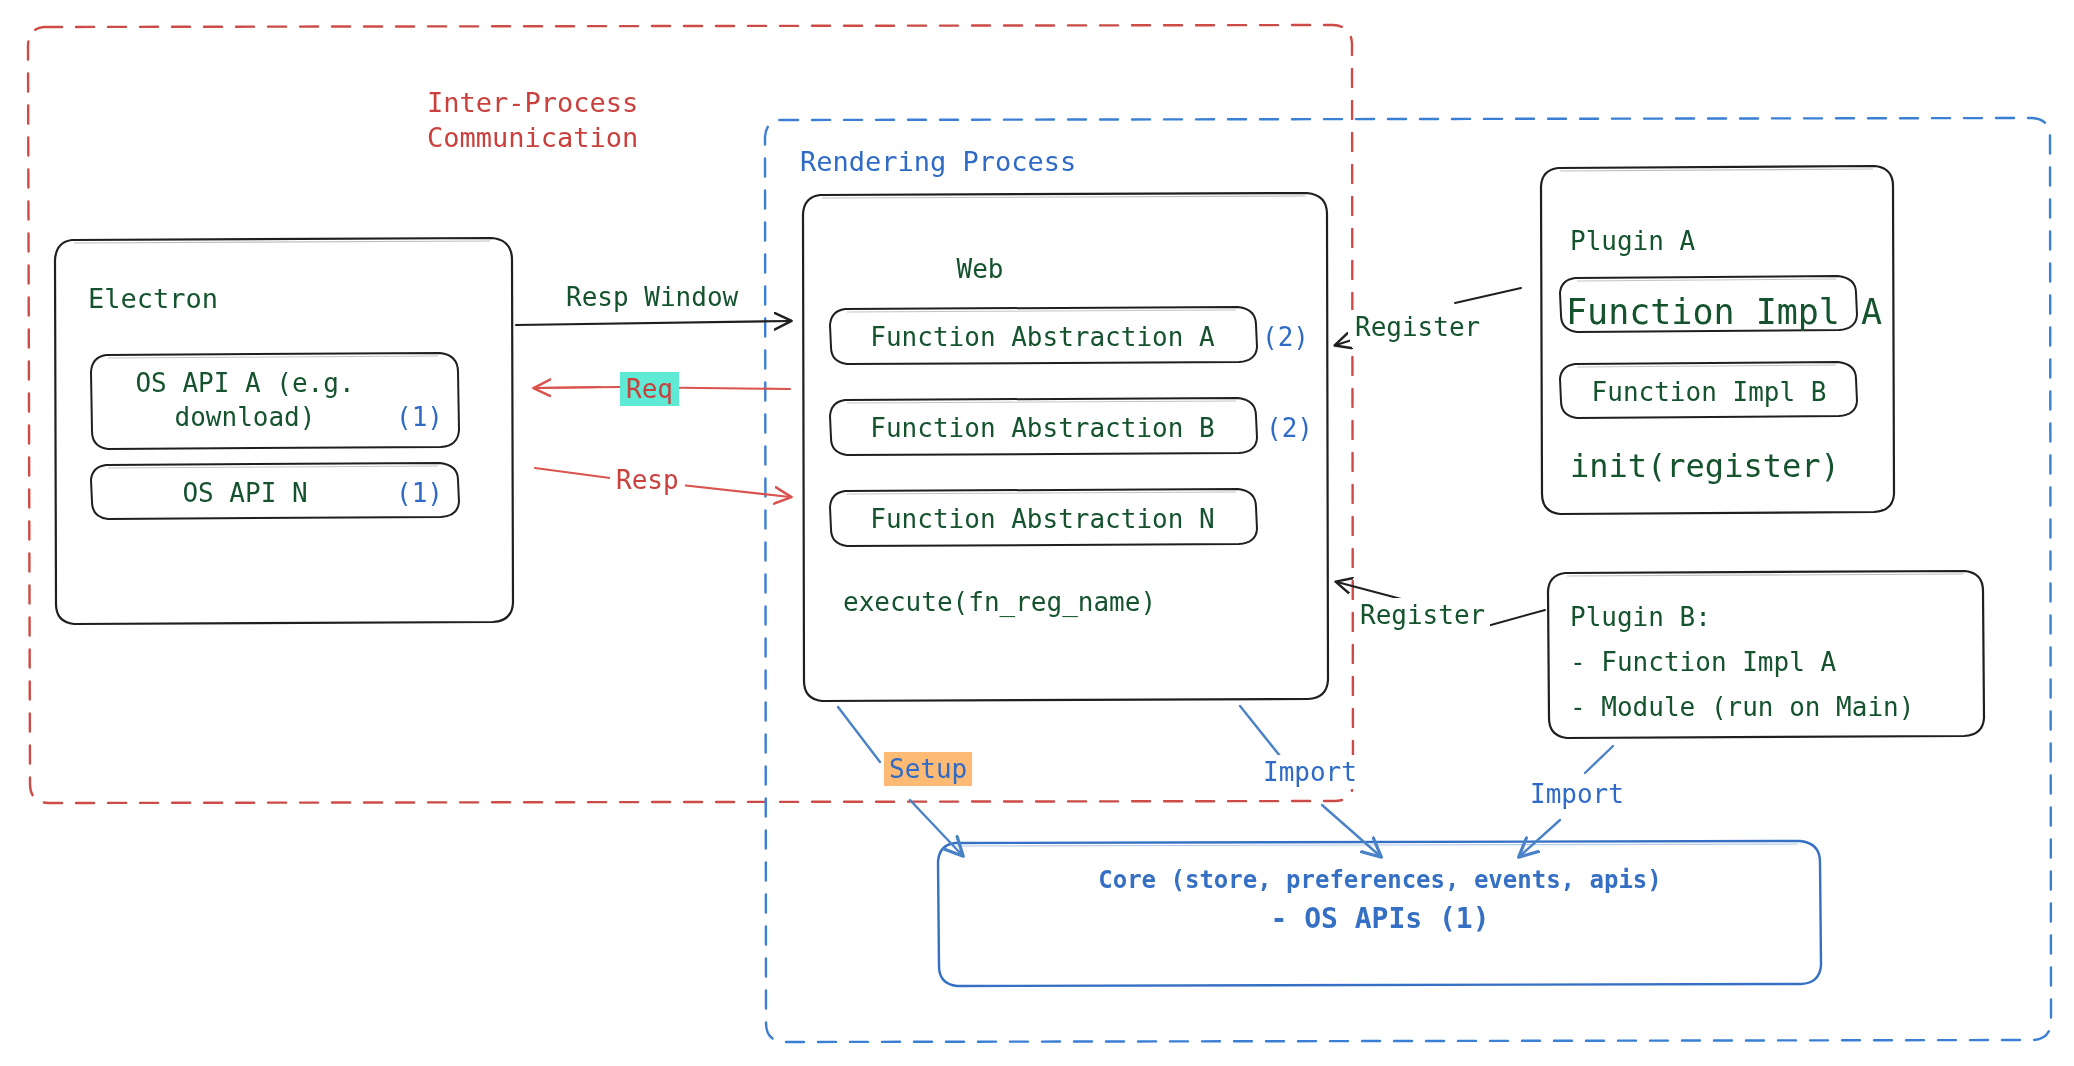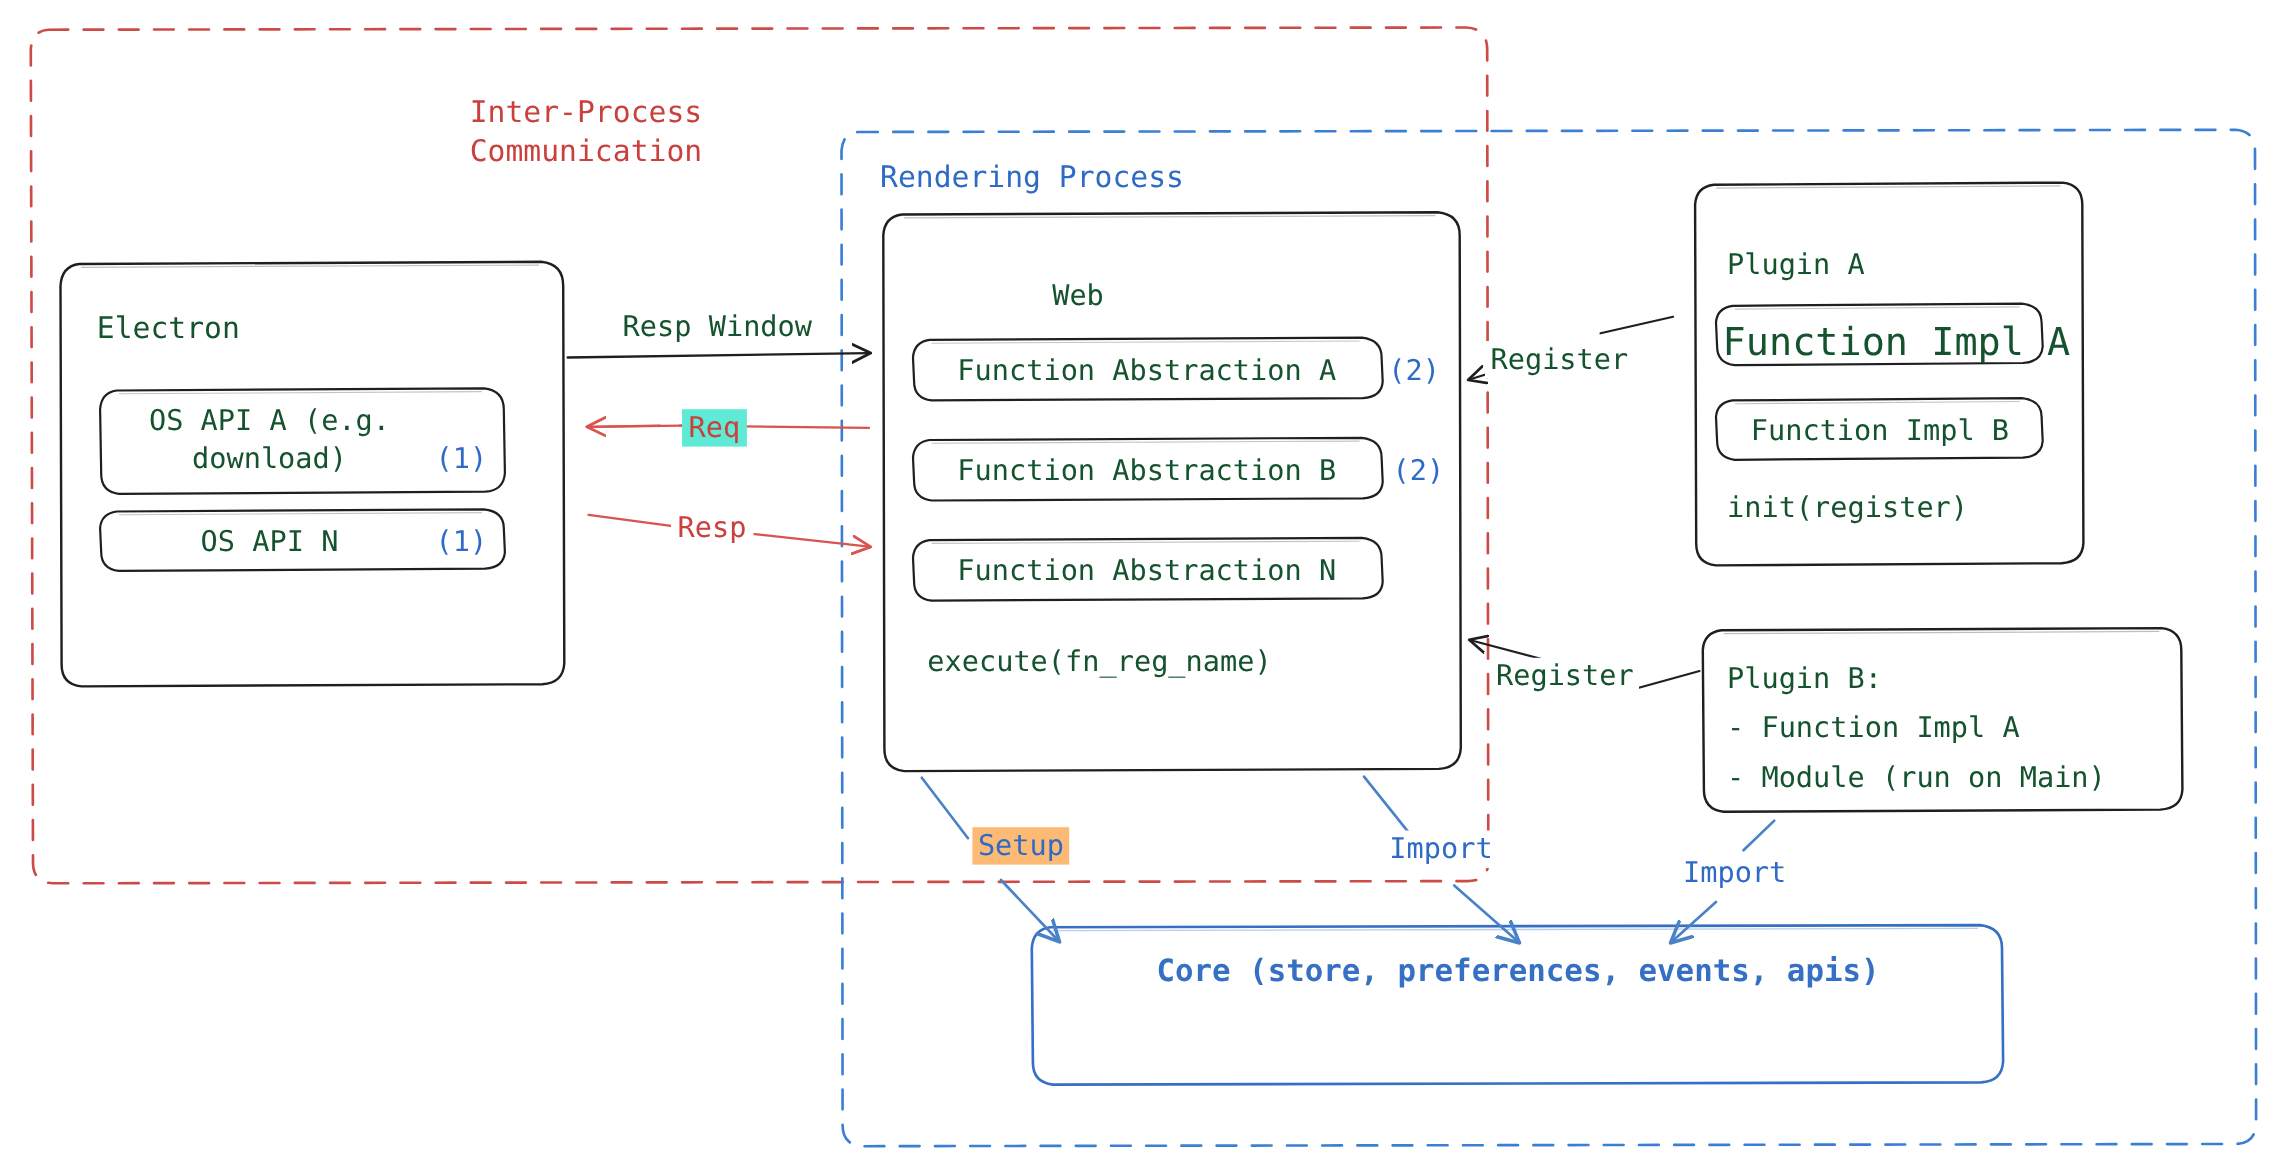--- a/index.html
+++ b/index.html
@@ -198,27 +198,28 @@
   <div class="lbl center" style="left:840px; top:411px; width:405px; font-size:26px;">Function Abstraction B</div>
   <div class="lbl blue" style="left:1266px; top:411px; font-size:26px;">(2)</div>
 
   <div class="lbl center" style="left:840px; top:502px; width:405px; font-size:26px;">Function Abstraction N</div>
 
   <div class="lbl" style="left:843px; top:585px; font-size:26px;">execute(fn_reg_name)</div>
 
   <div class="lbl" style="left:1570px; top:224px; font-size:26px;">Plugin A</div>
   <div class="lbl center" style="left:1566px; top:289px; width:286px; font-size:35px;">Function Impl A</div>
   <div class="lbl center" style="left:1566px; top:375px; width:286px; font-size:26px;">Function Impl B</div>
-  <div class="lbl" style="left:1570px; top:445px; font-size:26px;">init(register)</div>
+  <div class="lbl" style="left:1570px; top:445px; font-size:32px;">init(register)</div>
 
   <div class="lbl" style="left:1570px; top:600px; font-size:26px;">Plugin B:</div>
   <div class="lbl" style="left:1570px; top:645px; font-size:26px;">- Function Impl A</div>
   <div class="lbl" style="left:1570px; top:690px; font-size:26px;">- Module (run on Main)</div>
 
-  <div class="lbl blue2 center" style="left:940px; top:865px; width:880px; font-size:28px; font-weight:bold;">Core (store, preferences, events, apis)</div>
+  <div class="lbl blue2 center" style="left:940px; top:865px; width:880px; font-size:24px; font-weight:bold;">Core (store, preferences, events, apis)</div>
+  <div class="lbl blue2 center" style="left:940px; top:901px; width:880px; font-size:28px; font-weight:bold;">- OS APIs (1)</div>
 
   <div class="lbl" style="left:562px; top:280px; font-size:26px; background:#ffffff; padding:0 4px;">Resp Window</div>
 
   <div class="lbl red" style="left:620px; top:372px; font-size:26px; background:#5eead4; padding:0 6px;">Req</div>
 
   <div class="lbl red" style="left:610px; top:463px; font-size:26px; background:#ffffff; padding:0 6px;">Resp</div>
 
   <div class="lbl" style="left:1350px; top:310px; font-size:26px; background:#ffffff; padding:0 5px;">Register</div>
 
   <div class="lbl" style="left:1355px; top:598px; font-size:26px; background:#ffffff; padding:0 5px;">Register</div>

